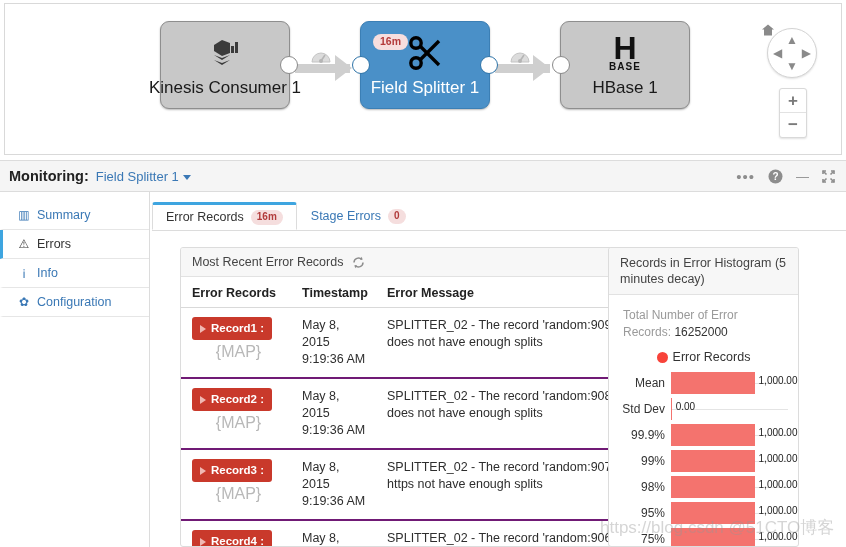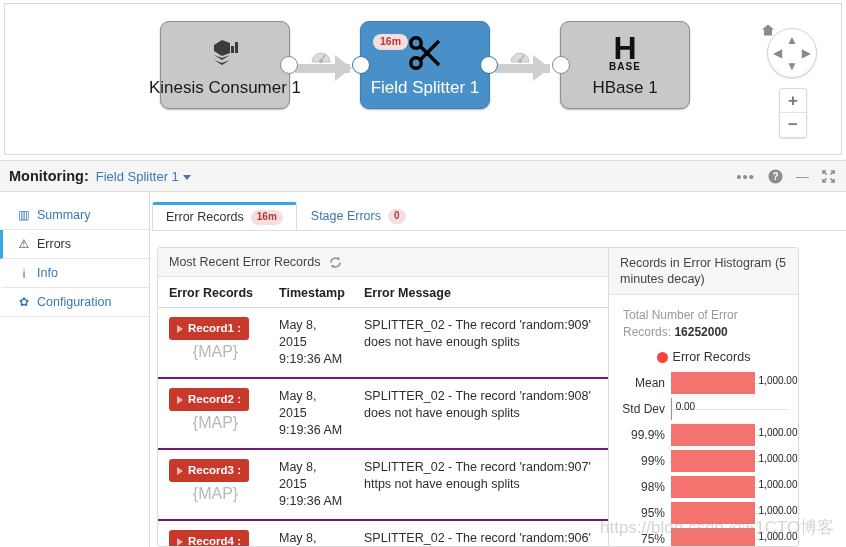--- a/index.html
+++ b/index.html
@@ -185,21 +185,21 @@
   .panel {
     position: absolute;
     border: 1px solid #dcdcdc; border-radius: 3px;
     background: #fff; overflow: hidden;
   }
   .panel-head {
     background: #f7f7f7; border-bottom: 1px solid #e2e2e2;
     padding: 7px 11px; font-size: 12.5px; color: #444;
     display: flex; align-items: center; gap: 9px;
   }
-  #panel-records { left: 157px; top: 55px; width: 468px; height: 300px; }
+  #panel-records { left: 180px; top: 55px; width: 468px; height: 300px; }
   #panel-histogram { left: 608px; top: 55px; width: 191px; height: 300px; }
 
   
   .rec-table { width: 100%; border-collapse: collapse; }
   .rec-table th {
     text-align: left; font-size: 12.5px; color: #222;
     padding: 9px 6px 7px 11px; border-bottom: 1px solid #d9d9d9;
     font-weight: bold;
   }
   .rec-table td {
@@ -225,21 +225,21 @@
     display: block; text-align: center; width: 93px;
     font-size: 16px; color: #b8b8b8; margin-top: 3px;
   }
 
   
   .hist-body { padding: 12px 10px 0 10px; }
   .hist-total {
     font-size: 12px; color: #9a9a9a; line-height: 17px;
     margin-bottom: 9px; padding-left: 4px;
   }
-  .hist-total b { color: #333; font-weight: bold; }
+  .hist-total b { color: #333; font-weight: normal; }
   .hist-legend {
     display: flex; align-items: center; justify-content: center;
     gap: 5px; font-size: 12.5px; color: #333; margin-bottom: 6px;
   }
   .legend-dot { width: 11px; height: 11px; border-radius: 50%; background: #f8433a; }
   .hist-row {
     display: flex; align-items: center;
     height: 26px; font-size: 12px; color: #333;
   }
   .hist-label { width: 52px; text-align: right; padding-right: 6px; flex: none; }

